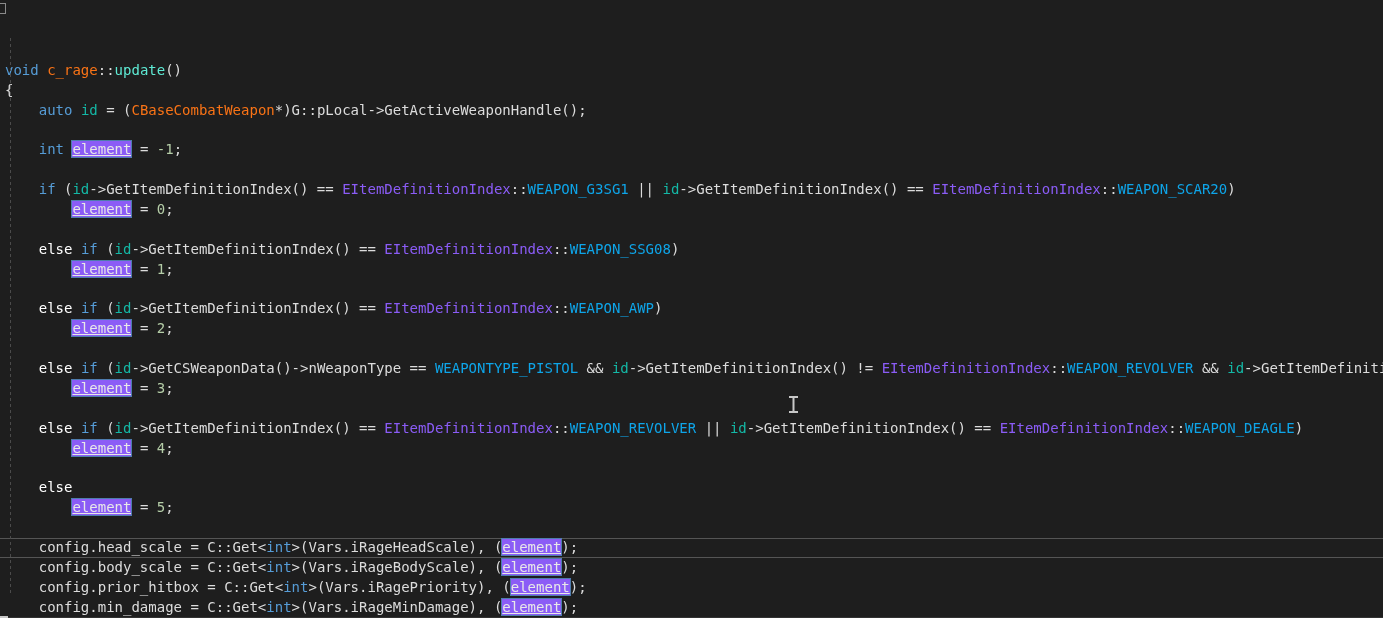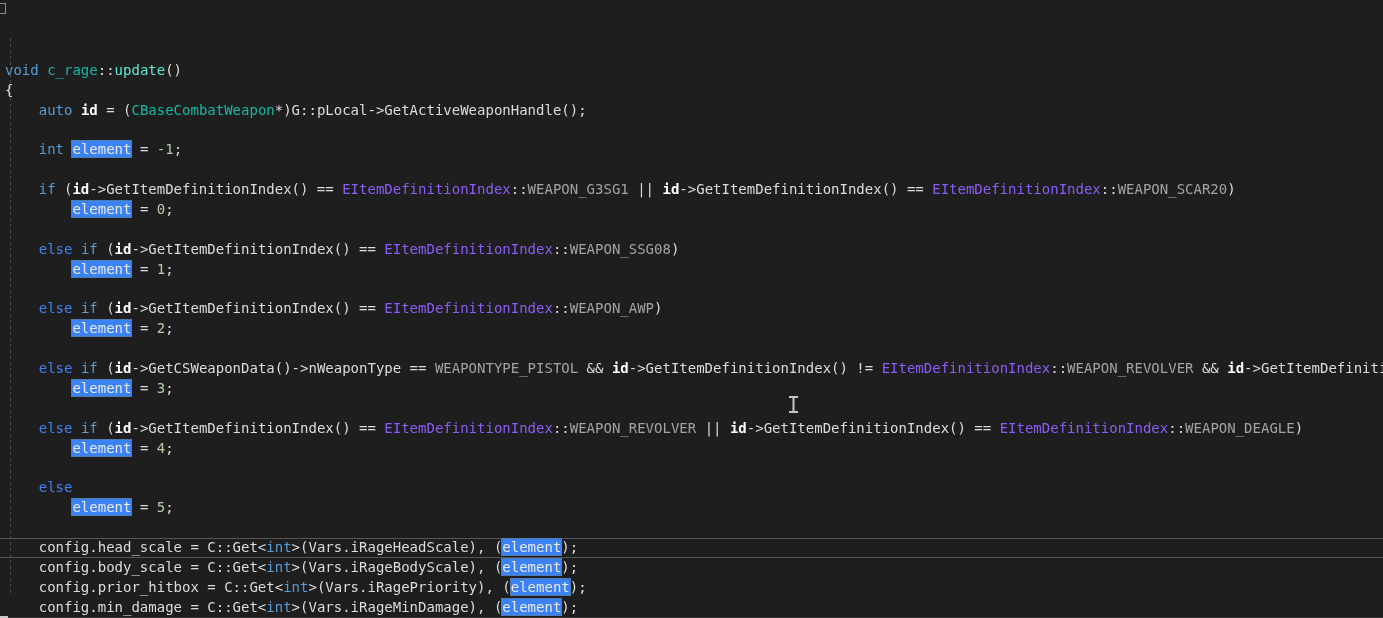--- a/index.html
+++ b/index.html
@@ -6,28 +6,28 @@
   #editor{
     position:relative;width:1383px;height:618px;background:#1e1e1e;
     font-family:"DejaVu Sans Mono","Liberation Mono",monospace;
     font-size:14px;line-height:19.9px;color:#dcdcdc;
     white-space:pre;overflow:hidden;cursor:text;padding-top:1px;box-sizing:border-box;
   }
   .line{height:19.9px;padding-left:5px;white-space:pre;overflow:hidden;}
   .line.current{box-shadow:inset 0 1px 0 #555555, inset 0 -1px 0 #555555;}
   .tok-t{color:#dcdcdc;}
   .tok-k{color:#569cd6;}
-  .tok-c{color:#3b82f6;}
-  .tok-ty{color:#14b8a6;}
+  .tok-c{color:#ffffff;}
+  .tok-ty{color:#f97316;}
   .tok-en{color:#8b5cf6;}
-  .tok-em{color:#a3a3a3;}
+  .tok-em{color:#0ea5e9;}
   .tok-n{color:#b5cea8;}
   .tok-fn{color:#5eead4;}
-  .tok-v{color:#ffffff;font-weight:bold;}
-  .tok-el{color:#e8e8e8;background:#3b82f6;outline:1px solid #4e7cad;}
+  .tok-v{color:#14b8a6;font-weight:normal;}
+  .tok-el{color:#e8e8e8;background:#8b5cf6;outline:1px solid #4e7cad;text-decoration:underline;}
   #indent-guide{
     position:absolute;left:10px;top:38px;width:1px;height:557px;
     background:repeating-linear-gradient(to bottom,#4b4b4b 0 3px,transparent 3px 6px);
     pointer-events:none;
   }
   #fold-marker{
     position:absolute;left:0;top:3px;width:5px;height:9px;
     border:1px solid #8a8a8a;border-left:none;background:#1e1e1e;
   }
   #ibeam{position:absolute;left:754px;top:376px;width:11px;height:17px;pointer-events:none;}

